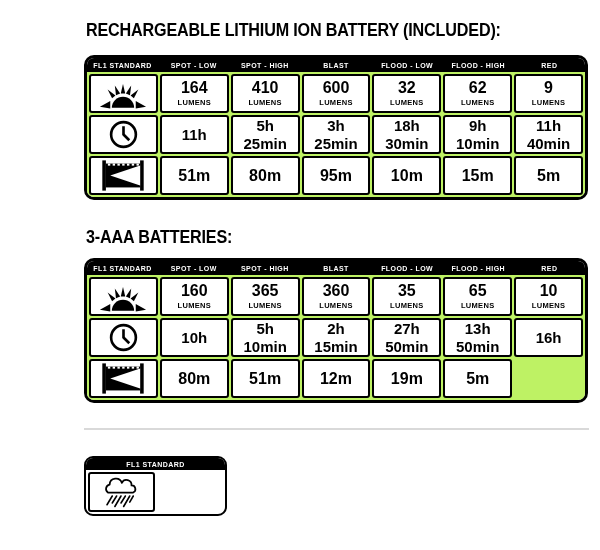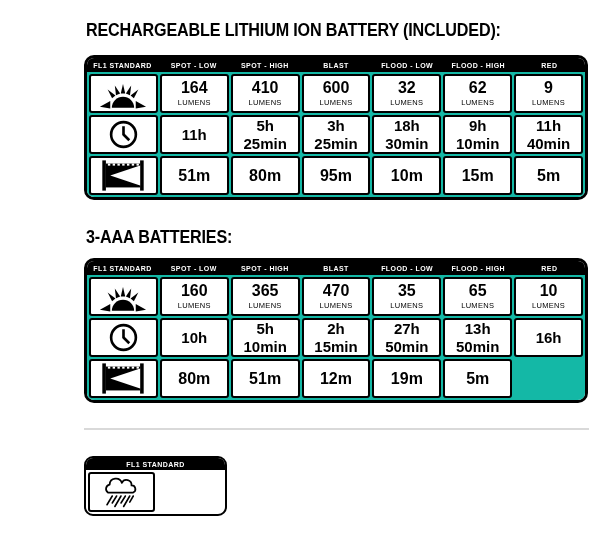--- a/index.html
+++ b/index.html
@@ -25,30 +25,30 @@
   .thead{
     display:grid;grid-template-columns:repeat(7,1fr);
     background:#000;height:14px;align-items:center;
   }
   .th{
     color:#fff;font-size:7px;font-weight:bold;text-align:center;
     letter-spacing:0.45px;white-space:nowrap;overflow:hidden;
   }
   .tbody{
     display:grid;grid-template-columns:repeat(7,1fr);
-    grid-auto-rows:39px;gap:2px;padding:2px;background:#14b8a6;
+    grid-auto-rows:39px;gap:2px;padding:2px;background:#bef264;
   }
   .cell{
     border:2.5px solid #000;border-radius:3px;background:#fff;
     display:flex;flex-direction:column;align-items:center;justify-content:center;
     overflow:hidden;
   }
   .icon-cell svg{display:block;}
   .lumen-val{font-size:16px;font-weight:bold;line-height:1;}
-  .lumen-unit{font-size:7.5px;font-weight:normal;letter-spacing:0.3px;margin-top:2px;}
+  .lumen-unit{font-size:7.5px;font-weight:bold;letter-spacing:0.3px;margin-top:2px;}
   .time-line{display:block;font-size:15px;font-weight:bold;line-height:1.15;text-align:center;}
   .dist-val{font-size:16px;font-weight:bold;text-align:center;}
 
   .divider{
     position:absolute;left:48px;top:428px;width:505px;height:2px;background:#d9d9d9;
   }
 
   .fl1-badge{
     position:absolute;left:48px;top:456px;width:143px;box-sizing:border-box;
     border:2.5px solid #000;border-radius:9px;background:#fff;overflow:hidden;
@@ -245,21 +245,21 @@
       </div>
       <div class="cell">
         <span class="lumen-val">160</span>
         <span class="lumen-unit">LUMENS</span>
       </div>
       <div class="cell">
         <span class="lumen-val">365</span>
         <span class="lumen-unit">LUMENS</span>
       </div>
       <div class="cell">
-        <span class="lumen-val">470</span>
+        <span class="lumen-val">360</span>
         <span class="lumen-unit">LUMENS</span>
       </div>
       <div class="cell">
         <span class="lumen-val">35</span>
         <span class="lumen-unit">LUMENS</span>
       </div>
       <div class="cell">
         <span class="lumen-val">65</span>
         <span class="lumen-unit">LUMENS</span>
       </div>

